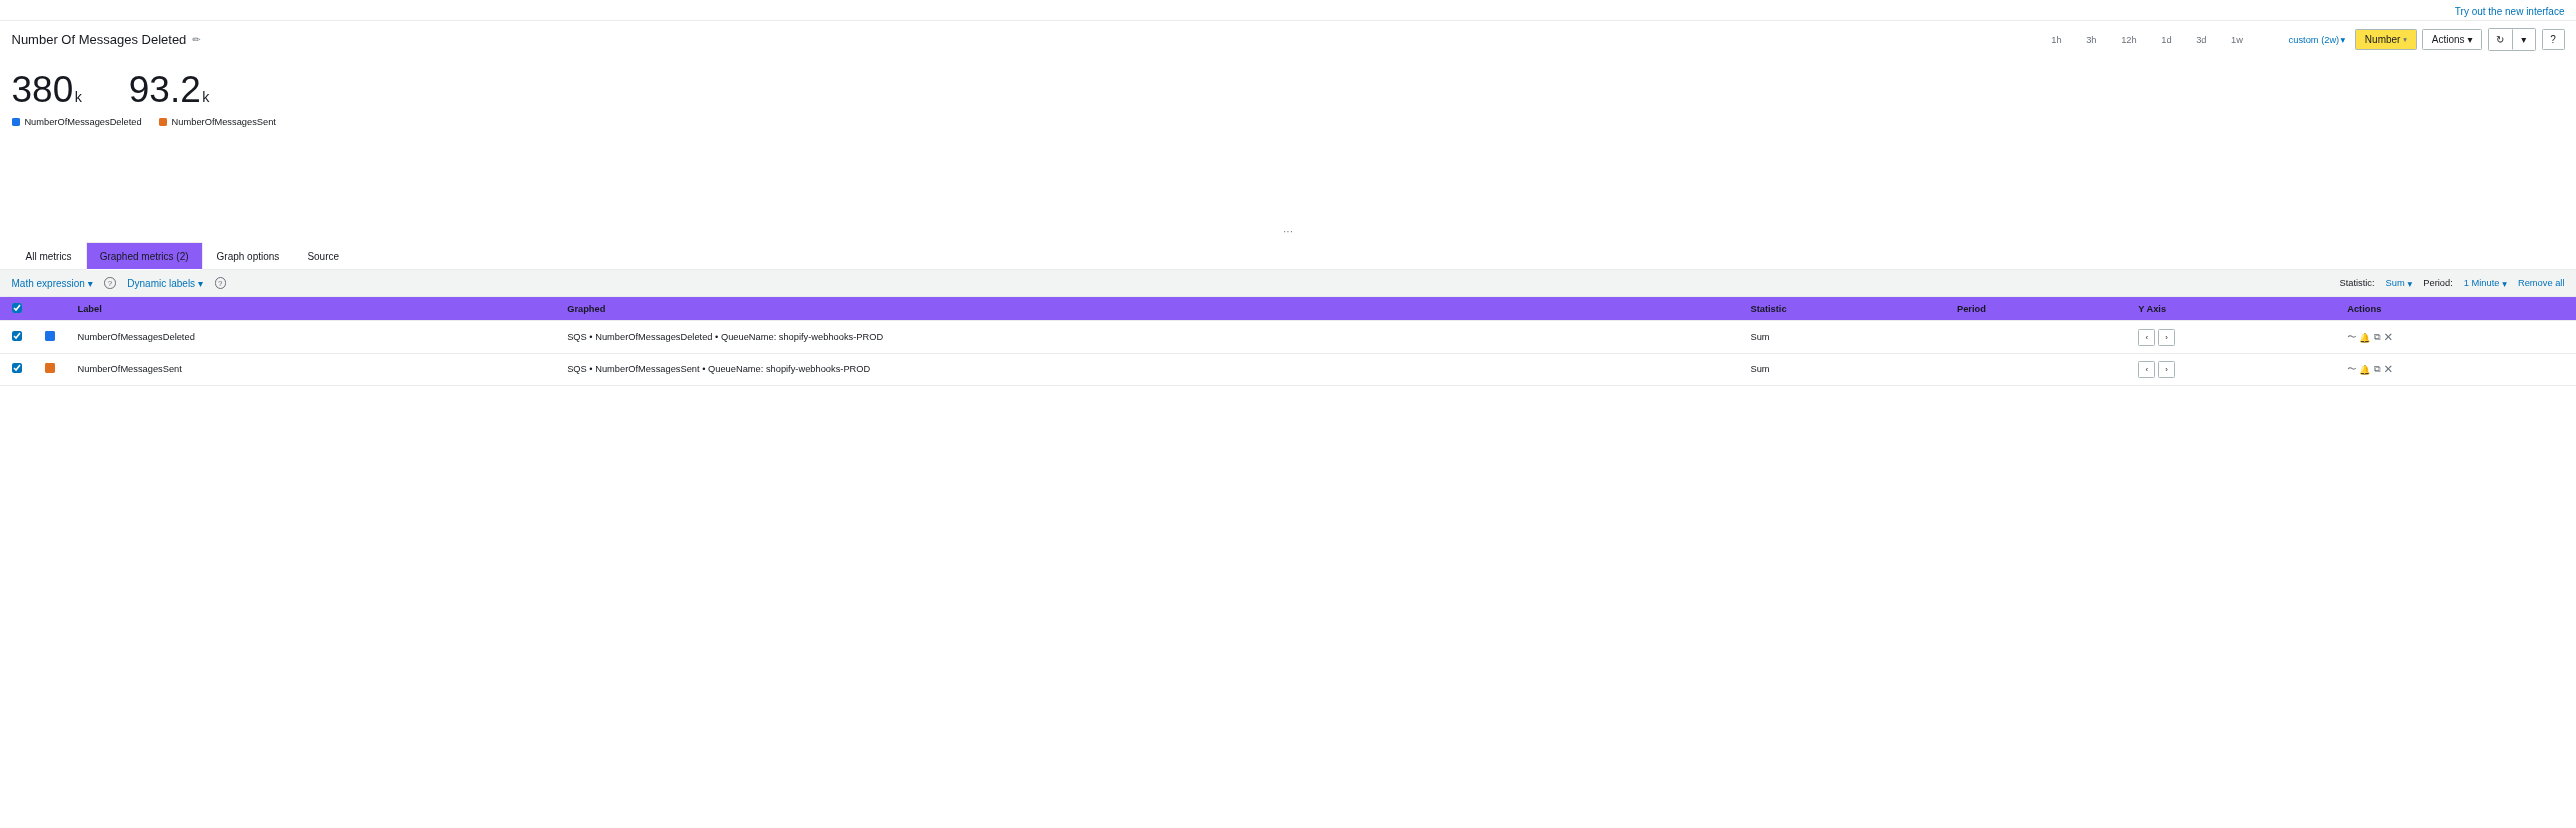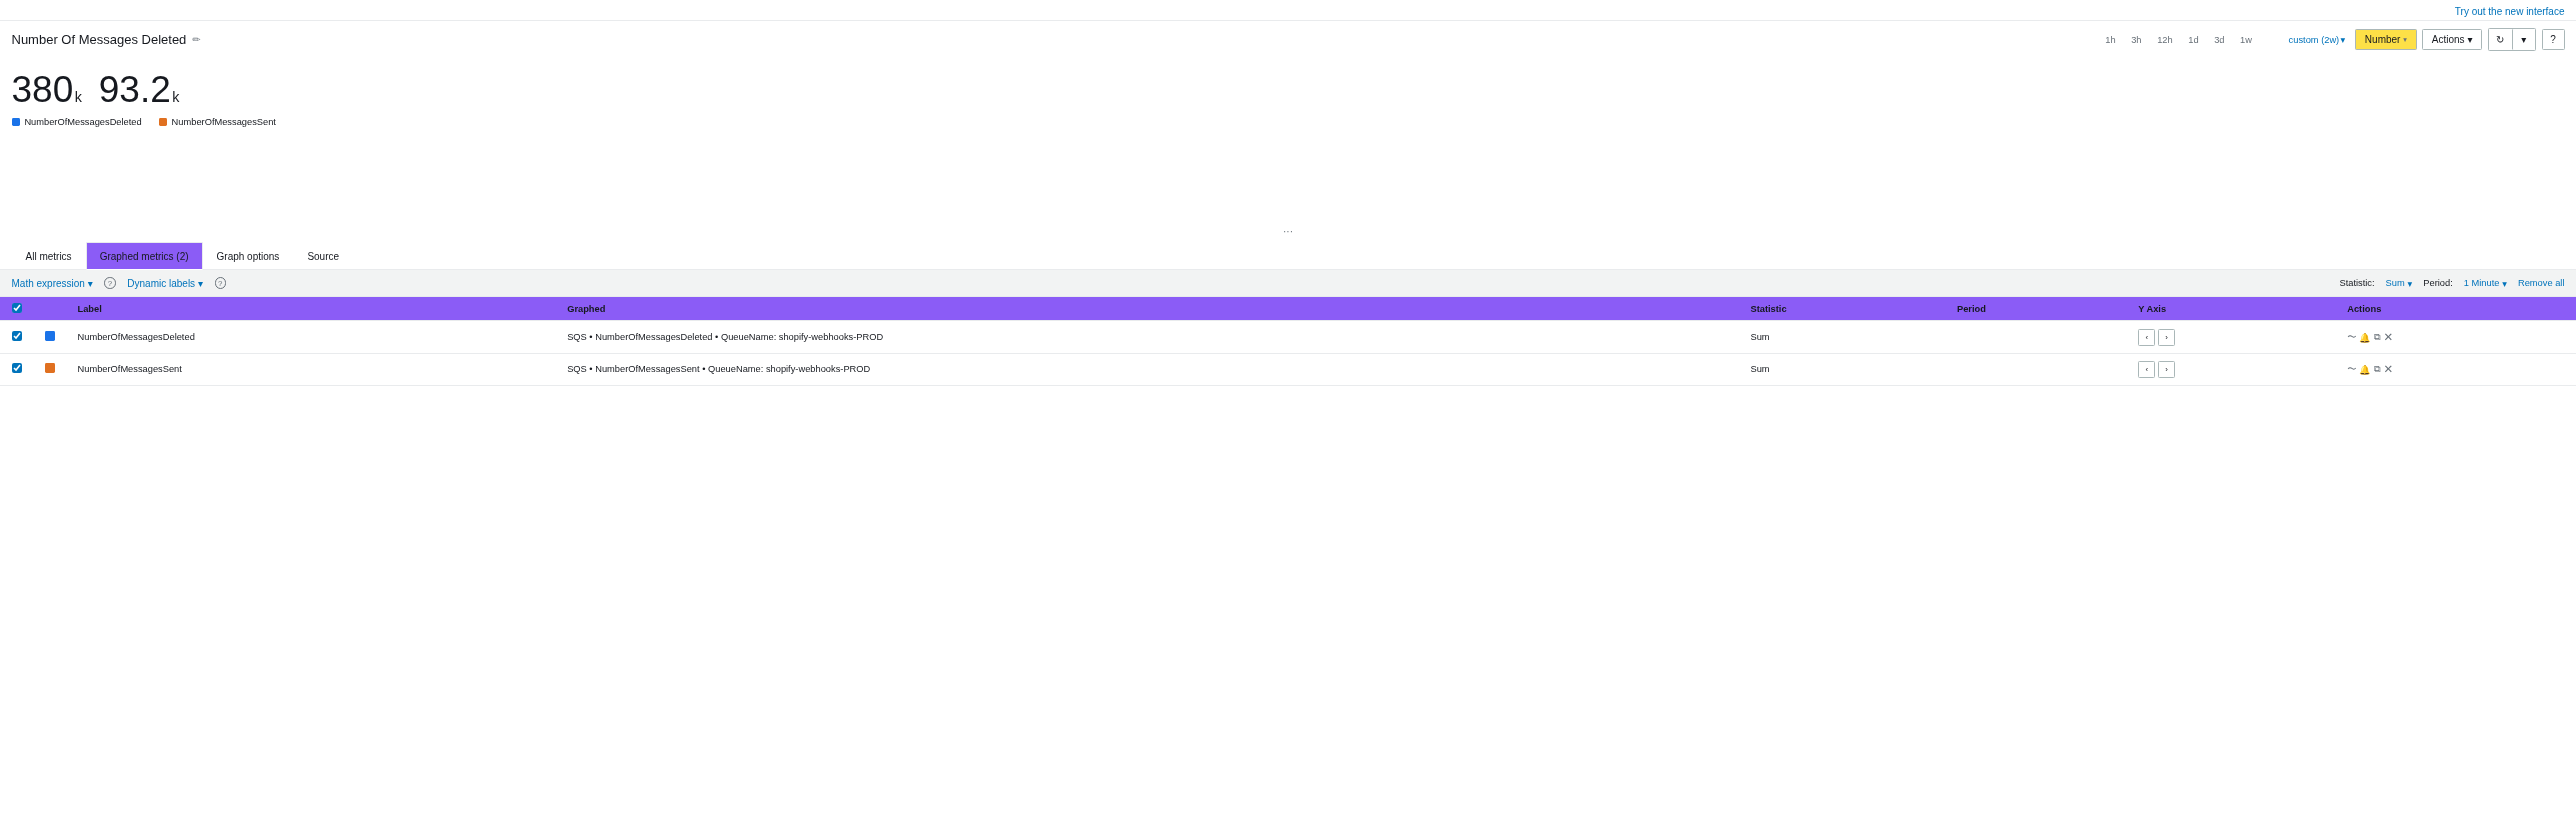--- a/index.html
+++ b/index.html
@@ -42,21 +42,21 @@
       font-size: 10px;
     }
     .header-controls {
       display: flex;
       align-items: center;
       gap: 5.7px;
     }
     .time-range-buttons {
       display: flex;
       align-items: center;
-      gap: 7px;
+      gap: 16px;
     }
     .time-btn {
       background: none;
       border: none;
       color: #687078;
       cursor: pointer;
       font-size: 9.3px;
       padding: 2.9px 4.3px;
     }
     .custom-btn {
@@ -131,21 +131,21 @@
     }
     .icon-btn-group .icon-btn:first-child {
       border-left: none;
     }
     .metrics-display {
       padding: 14.3px 11.5px 7.2px;
     }
     .metrics-numbers {
       display: flex;
       align-items: baseline;
-      gap: 17px;
+      gap: 47px;
     }
     .metric-value {
       display: flex;
       align-items: baseline;
       gap: 1.4px;
     }
     .metric-number {
       font-size: 37px;
       font-weight: 300;
       color: #16191f;

